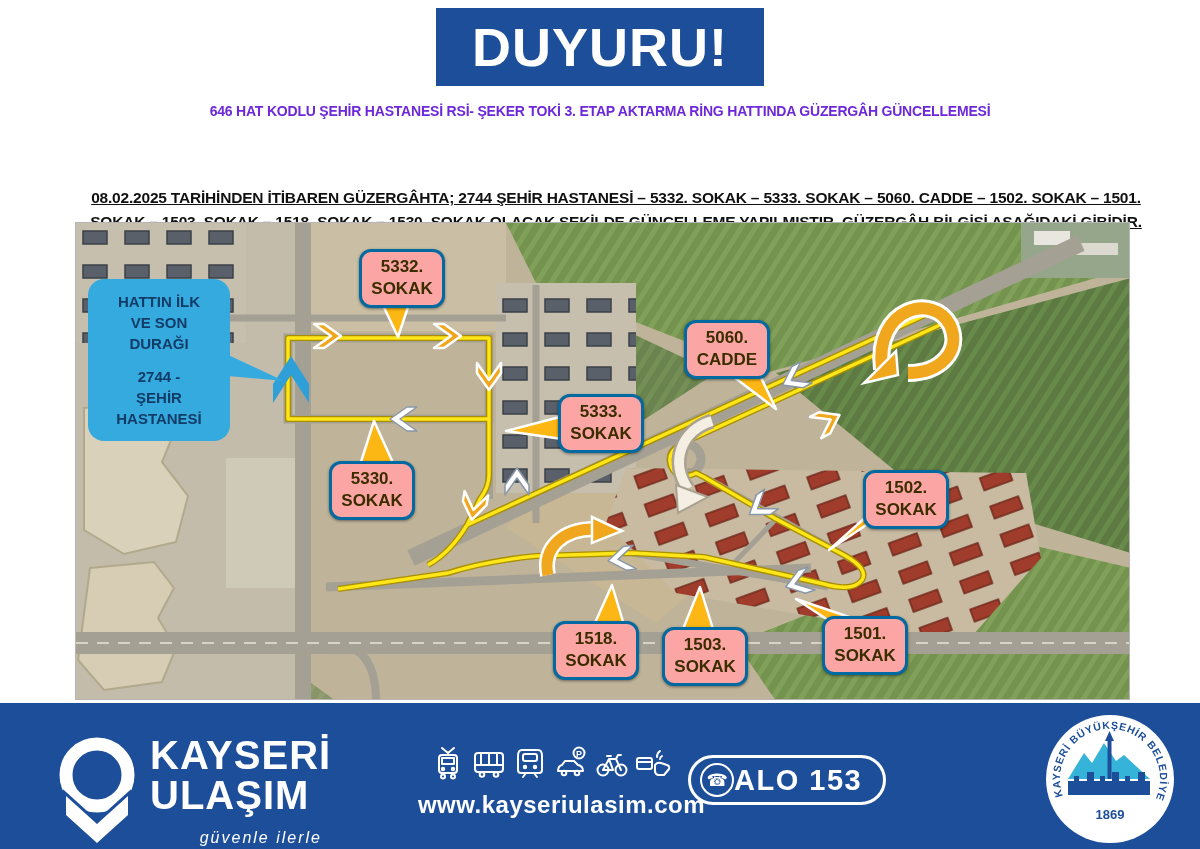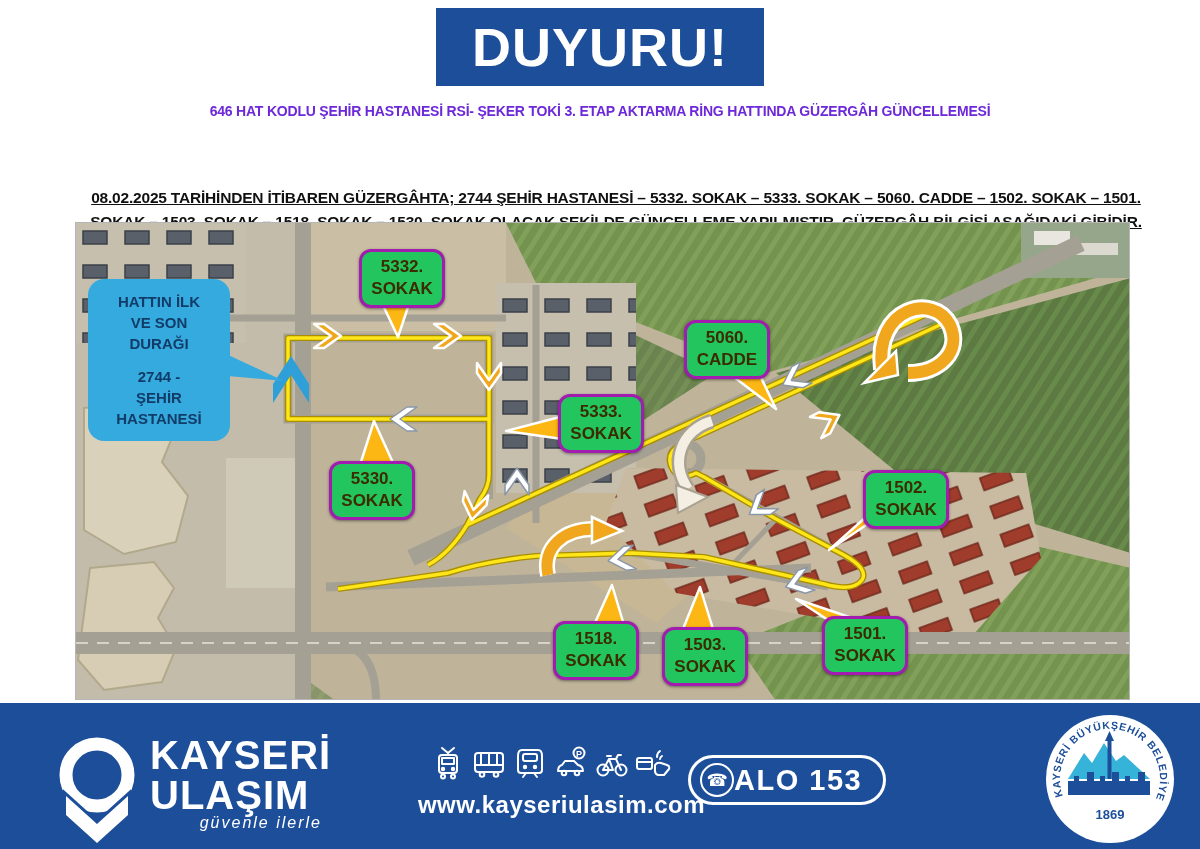--- a/index.html
+++ b/index.html
@@ -12,34 +12,34 @@
   .heading{position:absolute;top:102px;left:50%;transform:translateX(-50%);
            width:1080px;text-align:center;color:#6d28d9;font-size:14px;
            font-weight:bold;line-height:1.35;letter-spacing:-0.2px;margin:0;}
   .intro{position:absolute;top:170px;left:50%;transform:translateX(-50%);
          width:1085px;text-align:center;color:#101010;font-size:15.5px;
          font-weight:bold;line-height:1.55;letter-spacing:-0.2px;margin:16px;text-decoration:underline;}
   
   .map{position:absolute;left:75px;top:222px;width:1055px;height:478px;
        border:1px solid #b5b5b5;box-sizing:border-box;overflow:hidden;background:#bfb49a;}
   .map svg{position:absolute;left:0;top:0;}
-  .map-label{position:absolute;background:#22c55e;border:3px solid #a21caf;border-radius:12px;
+  .map-label{position:absolute;background:#fca5a5;border:3px solid #0369a1;border-radius:12px;
              padding:4px 9px;min-width:62px;text-align:center;font-weight:bold;font-size:17px;
              line-height:1.32;color:#3b2d00;box-shadow:0 1px 3px rgba(0,0,0,.45);z-index:5;}
   .terminal-callout{position:absolute;left:12px;top:56px;width:88px;background:#35aadf;
              border-radius:16px;padding:12px 27px;text-align:center;font-weight:bold;
              font-size:15px;line-height:1.4;color:#123c68;z-index:5;}
   .tc-gap{height:12px;}
   
   .footer{position:absolute;left:0;top:703px;width:1200px;height:183px;background:#1d4e9a;}
   .footer::after{content:"";position:absolute;left:0;bottom:0;width:100%;height:7px;background:#143b78;}
   .brand-logo{position:absolute;left:48px;top:27px;}
   .brand-name{position:absolute;left:150px;top:32px;color:#fff;font-weight:bold;
               font-size:40px;line-height:1.0;letter-spacing:1px;}
-  .brand-tagline{position:absolute;left:150px;top:111px;width:172px;text-align:right;
+  .brand-tagline{position:absolute;left:150px;top:126px;width:172px;text-align:right;
               color:#fff;font-style:italic;font-size:16px;letter-spacing:2px;}
   .transport-icons{position:absolute;left:430px;top:42px;display:flex;gap:5px;}
   .website{position:absolute;left:405px;top:88px;width:300px;text-align:right;color:#fff;
            font-weight:bold;font-size:24px;letter-spacing:0.5px;}
   .phone-badge{position:absolute;left:688px;top:52px;width:198px;height:50px;
            border:3px solid #fff;border-radius:30px;display:flex;align-items:center;
            box-sizing:border-box;padding-left:9px;}
   .phone-circle{width:34px;height:34px;border:2.5px solid #fff;border-radius:50%;
            display:flex;align-items:center;justify-content:center;box-sizing:border-box;}
   .phone-glyph{font-family:"DejaVu Sans", sans-serif;color:#fff;font-size:17px;line-height:1;}

